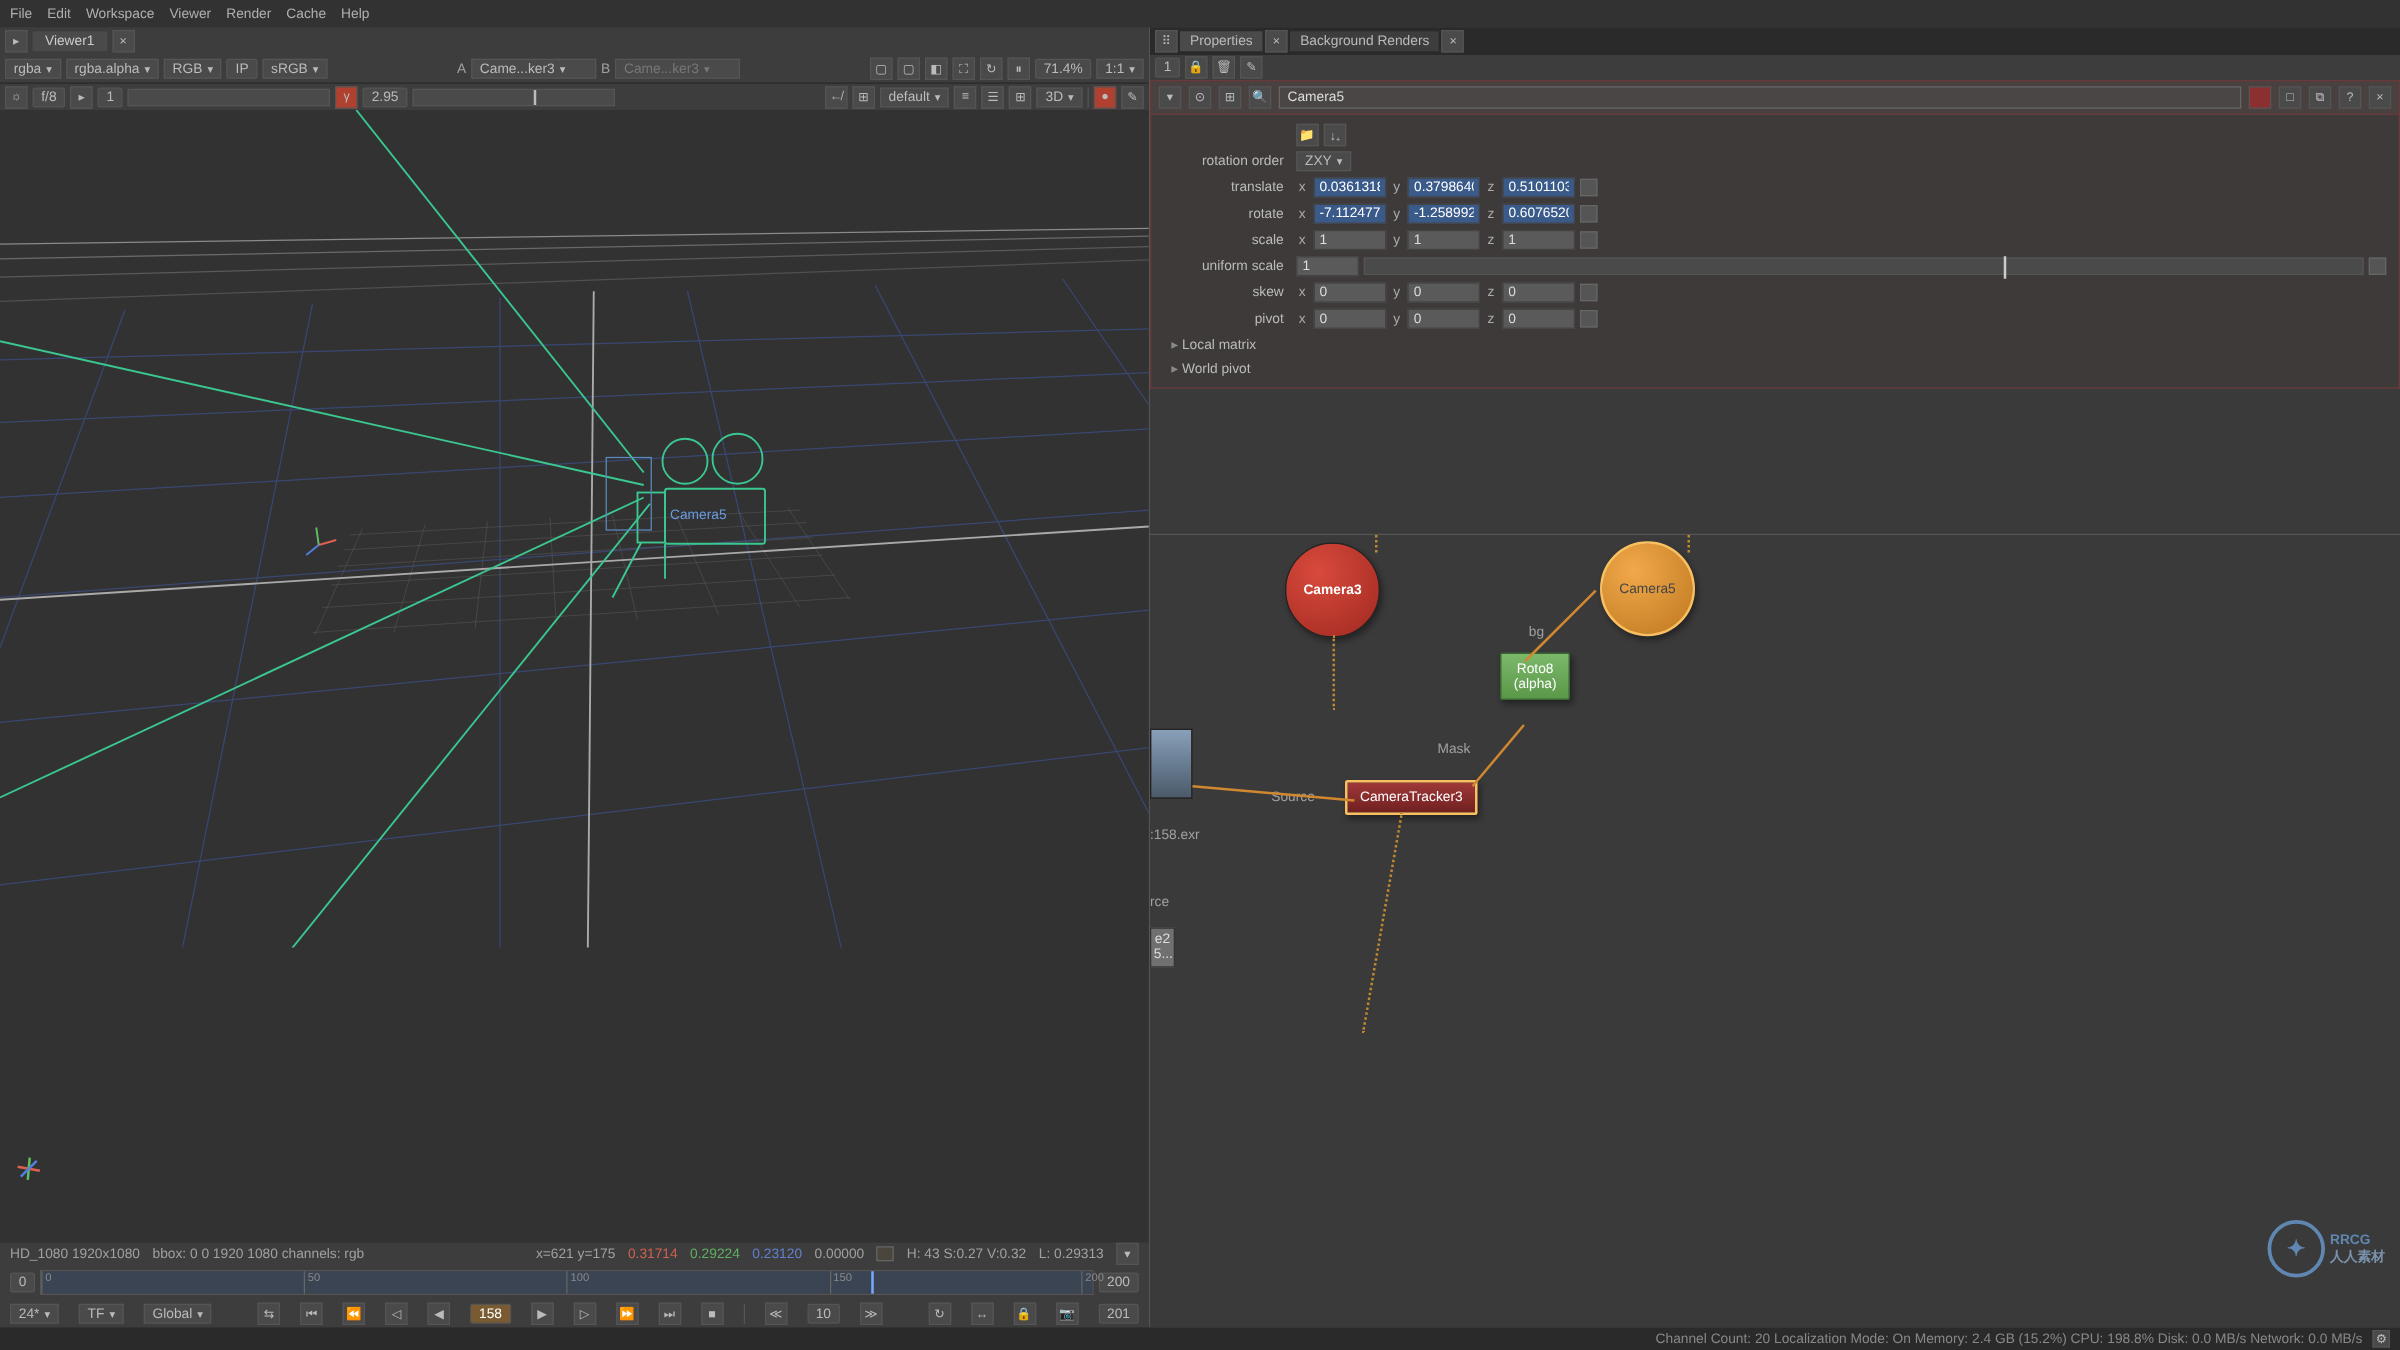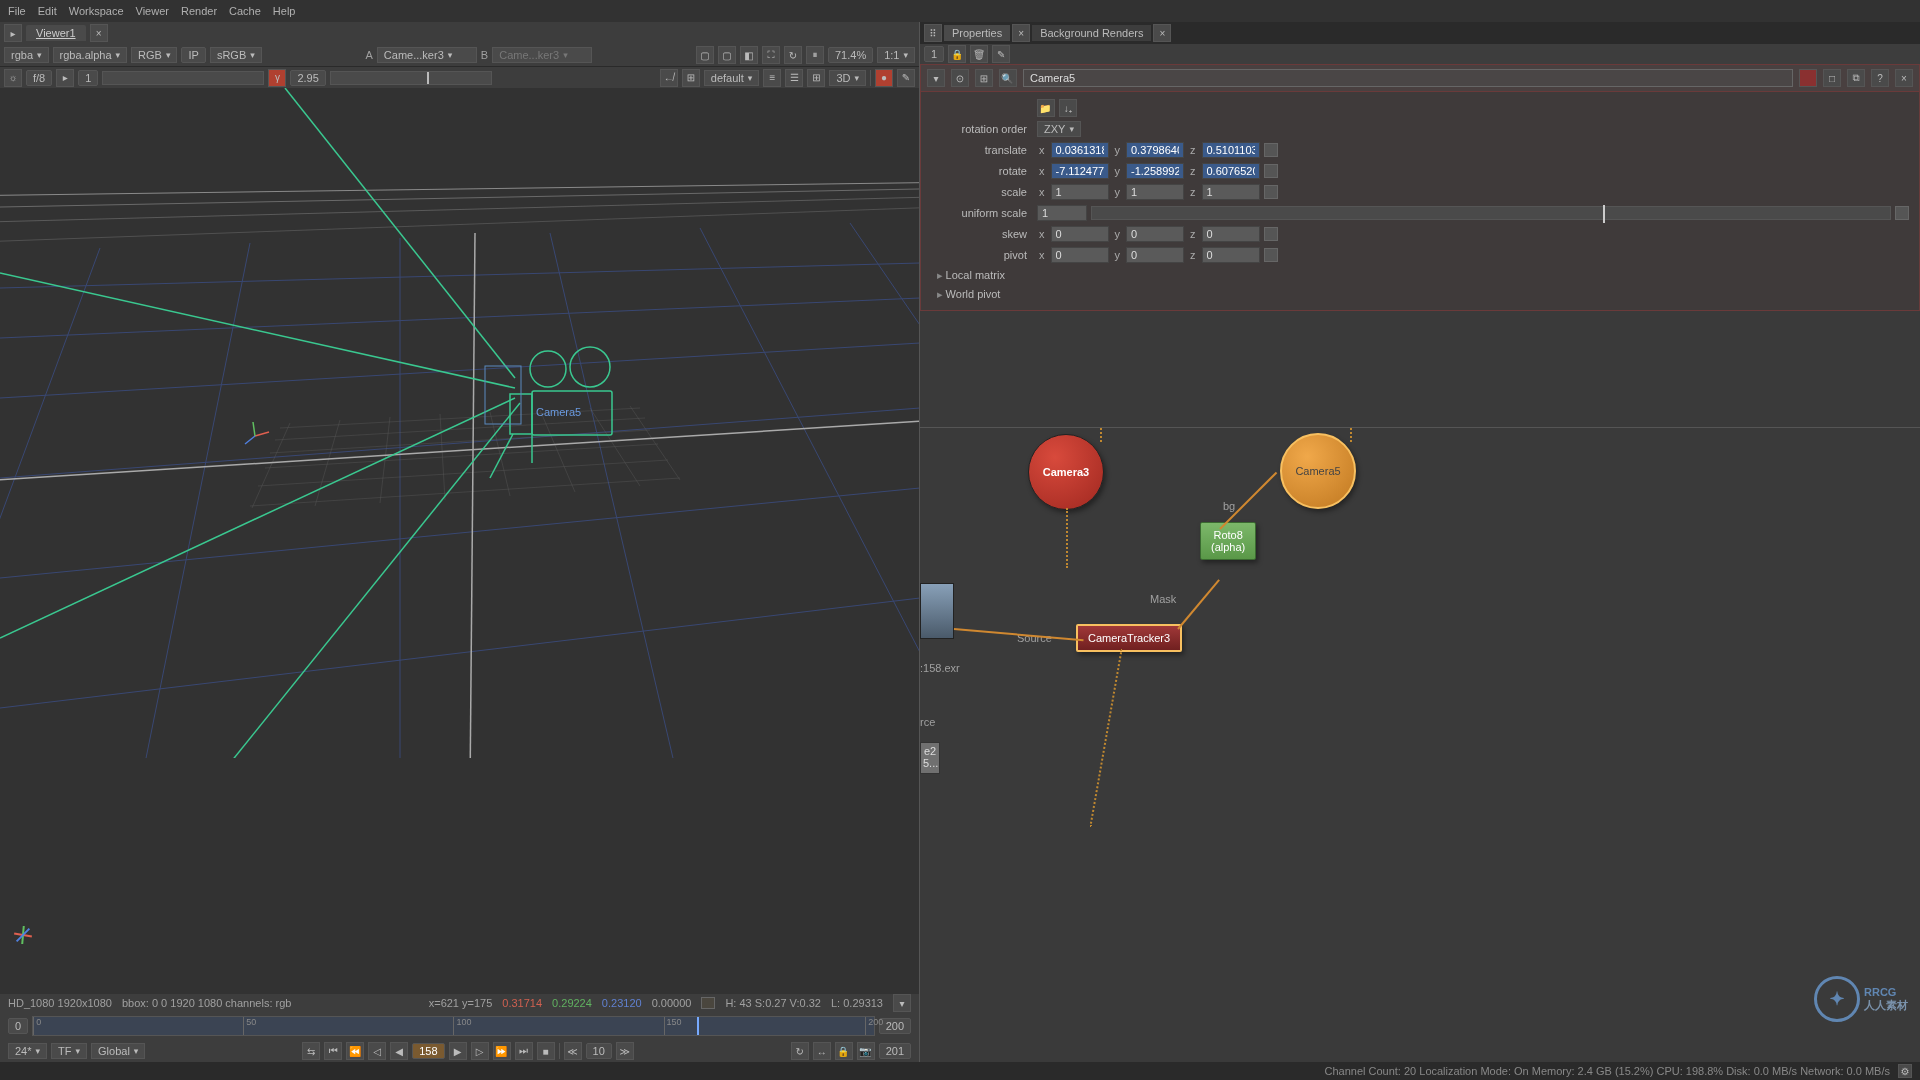--- a/index.html
+++ b/index.html
@@ -3,41 +3,41 @@
 <meta charset="utf-8">
 <style>
 * { margin:0; padding:0; box-sizing:border-box; font-family:Arial,sans-serif; font-size:11px; }
 body { background:#3a3a3a; color:#a0a0a0; width:1920px; height:1080px; overflow:hidden; display:flex; flex-direction:column; }
 
 .menubar { height:22px; background:#323232; display:flex; align-items:center; padding:0 8px; gap:12px; }
 .menubar span { color:#b0b0b0; cursor:pointer; }
 
 .toolbar-row { height:22px; background:#3d3d3d; display:flex; align-items:center; padding:0 4px; gap:4px; }
 .tab { background:#2a2a2a; color:#ccc; padding:2px 10px; border-radius:2px 2px 0 0; }
-.tab.active { background:#4a4a4a;text-decoration:underline; }
+.tab.active { background:#4a4a4a; }
 .btn { background:#4a4a4a; padding:1px 6px; border:1px solid #555; color:#bbb; border-radius:2px; cursor:pointer; }
 .dropdown { background:#4a4a4a; padding:1px 6px; border:1px solid #555; color:#bbb; display:inline-flex; align-items:center; gap:4px; }
 .dropdown::after { content:"▾"; font-size:9px; }
 
 .main-area { flex:1; display:flex; }
 .viewport-col { width:920px; display:flex; flex-direction:column; border-right:1px solid #555; }
 .right-col { flex:1; display:flex; flex-direction:column; }
 
 .viewer-top1 { height:22px; background:#3d3d3d; display:flex; align-items:center; padding:0 4px; gap:4px; }
 .viewer-top2 { height:22px; background:#3d3d3d; display:flex; align-items:center; padding:0 4px; gap:4px; border-top:1px solid #2a2a2a; }
 .viewport { flex:1; background:#323232; position:relative; overflow:hidden; }
 .viewer-status { height:18px; background:#3d3d3d; display:flex; align-items:center; padding:0 8px; gap:10px; }
 
 .timeline { height:28px; background:#3d3d3d; display:flex; align-items:center; padding:0 8px; gap:4px; }
 .time-track { flex:1; height:20px; background:#2a2a2a; border:1px solid #555; position:relative; }
 .time-marker { position:absolute; top:0; bottom:0; border-left:1px solid #666; font-size:9px; color:#888; padding-left:2px; }
 .time-cursor { position:absolute; top:0; bottom:0; width:2px; background:#77aaff; }
 .time-range { position:absolute; top:0; bottom:0; background:rgba(100,130,180,0.3); }
 
-.transport { height:22px; background:#3d3d3d; display:flex; align-items:center; padding:0 8px; gap:4px; }
+.transport { height:22px; background:#3d3d3d; display:flex; align-items:center; padding:0 8px; gap:16px; }
 
 .props-panel { background:#3a3a3a; border-bottom:1px solid #555; display:flex; flex-direction:column; }
 .props-tabs { height:22px; background:#2a2a2a; display:flex; align-items:center; gap:2px; padding:0 4px; }
 .props-tab { background:#3d3d3d; padding:2px 8px; color:#bbb; }
 .props-tab.active { background:#4a4a4a; }
 .props-toolbar { height:20px; background:#3d3d3d; display:flex; align-items:center; padding:0 4px; gap:4px; }
 .node-header { background:#494040; border:1px solid #6a3a3a; padding:4px 6px; display:flex; align-items:center; gap:6px; }
 .node-title { background:#4a4646; flex:1; color:#ddd; padding:2px 6px; border:1px solid #666; }
 .node-tabs { display:flex; gap:2px; padding:4px 6px; background:#3d3838; }
 .node-tab { background:#4a4a4a; padding:2px 10px; color:#bbb; border-radius:2px 2px 0 0; }

